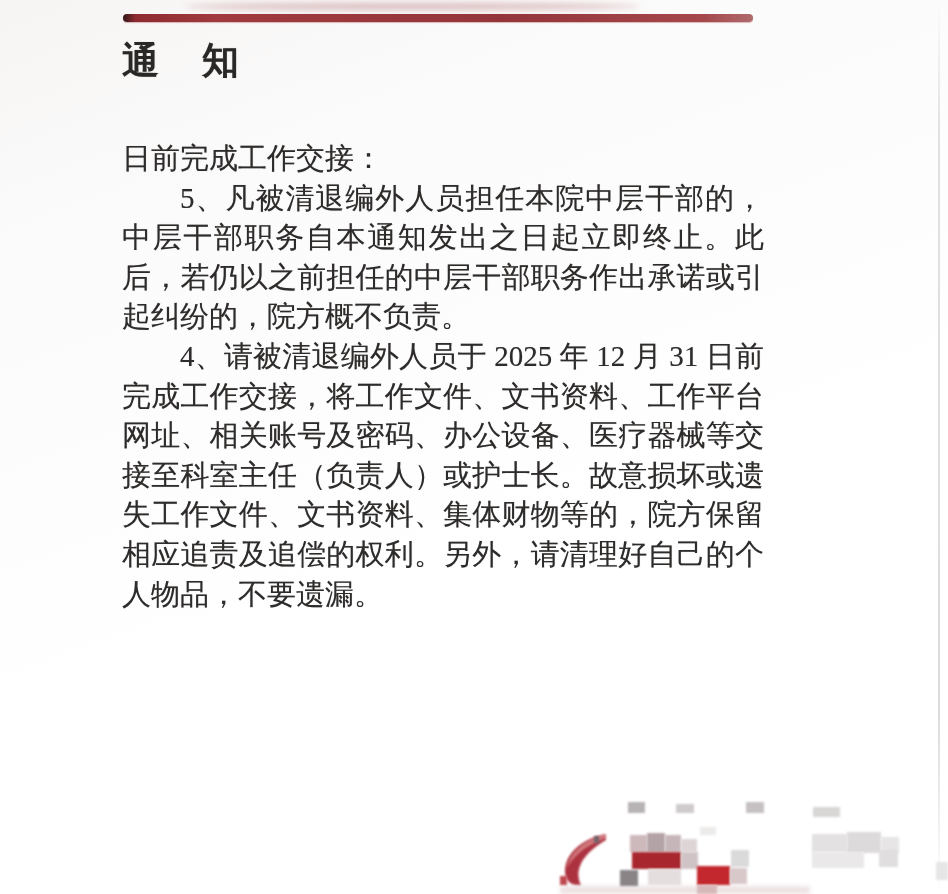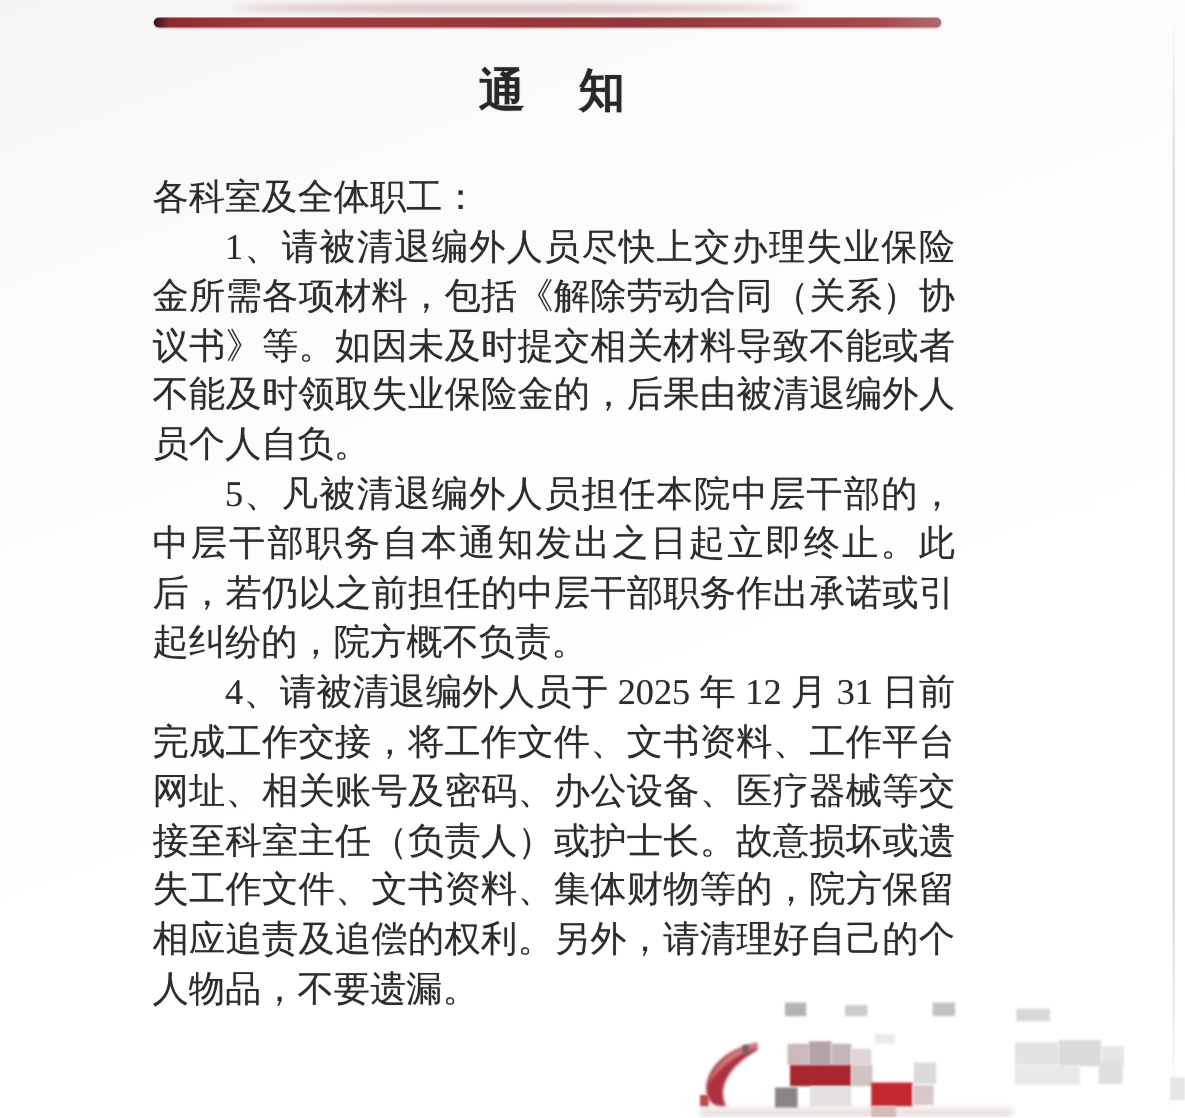--- a/index.html
+++ b/index.html
@@ -20,22 +20,22 @@
     filter:blur(3px);opacity:.55;
   }
   .rule{
     position:absolute;left:123px;top:14px;width:630px;height:8px;
     border-radius:4px;
     background:linear-gradient(90deg,#31171a 0%,#8e2b30 2%,#a03a3e 15%,#93363b 60%,#a4484c 92%,#b06a6d 100%);
     box-shadow:0 1px 1px rgba(160,60,64,.35);
   }
   
   .title{
-    position:absolute;left:122px;top:48px;width:642px;margin:0;
-    text-align:center;font-size:37px;font-weight:700;color:#2a2826;
+    position:absolute;left:122px;top:36px;width:642px;margin:0;
+    font-size:37px;font-weight:700;color:#2a2826;
     letter-spacing:.08em;
     text-shadow:0 0 1px rgba(40,38,36,.4);
   }
   
   .body-text{
     position:absolute;left:122px;top:139px;width:642px;height:755px;
     font-size:29px;line-height:39.6px;color:#2e2c2b;
     text-shadow:0 0 .7px rgba(46,44,43,.45);
     overflow:hidden;
   }
@@ -60,22 +60,21 @@
 <body>
 
 <div class="page">
 
   <div class="rule-ghost"></div>
   <div class="rule"></div>
 
   <h1 class="title">通　知</h1>
 
   <div class="body-text">
-    <p>各科室及全体职工：</p>
-    <p class="indent">1、请被清退编外人员尽快上交办理失业保险金所需各项材料，包括《解除劳动合同（关系）协议书》等。如因未及时提交相关材料导致不能或者不能及时领取失业保险金的，后果由被清退编外人员个人自负。</p>
+    <p>日前完成工作交接：</p>
     <p class="indent">5、凡被清退编外人员担任本院中层干部的，中层干部职务自本通知发出之日起立即终止。此后，若仍以之前担任的中层干部职务作出承诺或引起纠纷的，院方概不负责。</p>
     <p class="indent">4、请被清退编外人员于 2025 年 12 月 31 日前完成工作交接，将工作文件、文书资料、工作平台网址、相关账号及密码、办公设备、医疗器械等交接至科室主任（负责人）或护士长。故意损坏或遗失工作文件、文书资料、集体财物等的，院方保留相应追责及追偿的权利。另外，请清理好自己的个人物品，不要遗漏。</p>
 
   </div>
 
   <div class="paper-edge"></div>
 
   <div class="mosaic" id="mosaic-blocks">
     <svg class="swoosh" viewBox="0 0 54 58" aria-hidden="true">
       <path d="M44,4 C22,8 4,22 3,40 C2.5,50 9,57 19,55 C13,44 16,26 44,10 Z" fill="#ad3240"></path>

